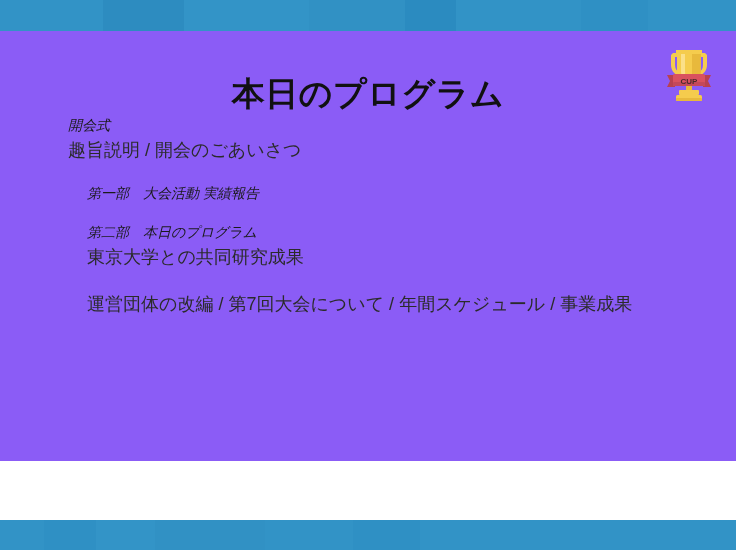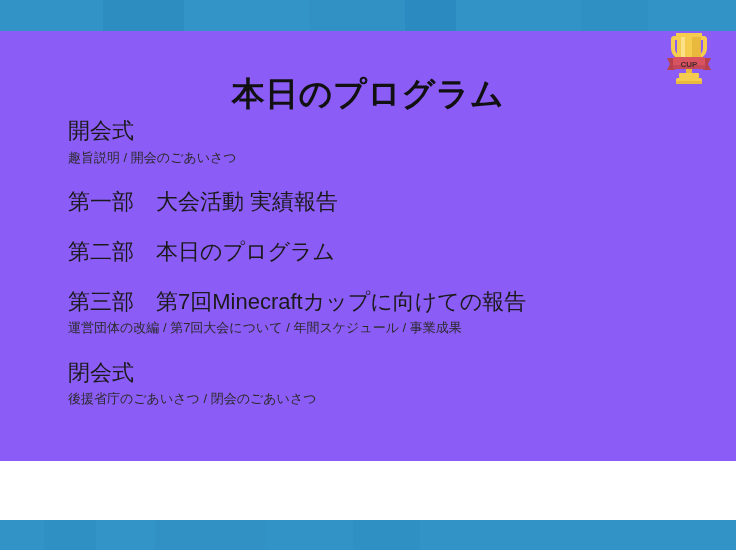--- a/index.html
+++ b/index.html
@@ -67,47 +67,48 @@
     font-size: 33px;
     font-weight: bold;
     color: #111111;
     letter-spacing: 0.5px;
     line-height: 1.2;
   }
 
   
   .trophy-icon {
     position: absolute;
-    top: 28px;
+    top: 45px;
     left: 661px;
     width: 56px;
     height: 58px;
   }
   .trophy-icon svg { display: block; width: 100%; height: 100%; }
 
   
   .program {
     position: absolute;
     top: 116px;
     left: 68px;
     width: 640px;
   }
   .section { margin-bottom: 0; }
-  .section + .section { margin-top: 20px; }
+  .section + .section { margin-top: 20px; margin-left: 19px; }
 
   .section-heading {
-    font-size: 22px;
+    font-size: 14px;
     font-weight: normal;
     color: #1a1a1a;
     line-height: 1.35;
     margin: 0 0 2px 0;
     white-space: pre;
+    font-style: italic;
   }
   .section-detail {
-    font-size: 13px;
+    font-size: 18px;
     font-weight: normal;
     color: #2b2b2b;
     line-height: 1.5;
     margin: 0;
   }
   .section-detail .detail-line { display: block; white-space: pre; }
 
   
   .section-opening      { margin-top: 0; }
   .section-part1        { margin-top: 22px; }
@@ -165,33 +166,29 @@
     </div>
 
     <div class="section section-part1">
       <div class="section-heading">第一部　大会活動 実績報告</div>
       <div class="section-detail">
       </div>
     </div>
 
     <div class="section section-part2">
       <div class="section-heading">第二部　本日のプログラム</div>
+      <div class="section-detail">
+        <span class="detail-line">東京大学との共同研究成果</span>
+      </div>
     </div>
 
     <div class="section section-part3">
-      <div class="section-heading">第三部　第7回Minecraftカップに向けての報告</div>
       <div class="section-detail">
         <span class="detail-line">運営団体の改編 / 第7回大会について / 年間スケジュール / 事業成果</span>
       </div>
     </div>
 
-    <div class="section section-closing">
-      <div class="section-heading">閉会式</div>
-      <div class="section-detail">
-        <span class="detail-line">後援省庁のごあいさつ / 閉会のごあいさつ</span>
-      </div>
-    </div>
 
   </div>
 
   <div class="bar bar-bottom"></div>
 
 </div>
 
 </body></html>

